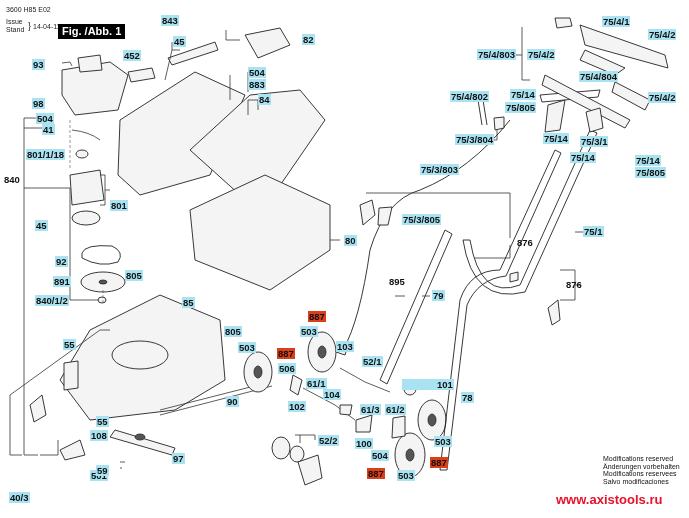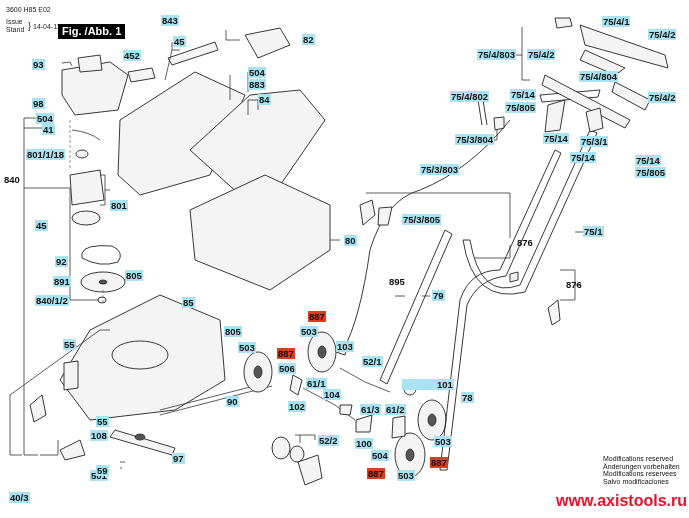--- a/index.html
+++ b/index.html
@@ -7,21 +7,21 @@
          font-family:"Liberation Sans", sans-serif; }
   #canvas { position:absolute; left:0; top:0; width:689px; height:518px; }
   .hdr { position:absolute; font-size:7px; color:#222; line-height:8px; }
   .fig { position:absolute; left:58px; top:24px; background:#000; color:#fff;
          font-weight:bold; font-size:11px; padding:1px 4px; line-height:13px; }
   .lbl { position:absolute; font-weight:bold; font-size:9.5px; line-height:11px;
          padding:0 1px; color:#111; background:#a9e3f2; white-space:nowrap; }
   .lbl.red { background:#d8401c; color:#1a0a05; }
   .lbl.plain { background:transparent; }
   .note { position:absolute; left:603px; top:455px; font-size:7px; line-height:7.5px; color:#111; }
-  .url { position:absolute; left:556px; top:492px; font-size:16px; font-weight:bold; color:#e8102a; }
+  .url { position:absolute; left:556px; top:492px; font-size:13px; font-weight:bold; color:#e8102a; }
   svg { position:absolute; left:0; top:0; }
   .ln { stroke:#333; stroke-width:0.8; fill:none; }
   .dash { stroke:#555; stroke-width:0.6; fill:none; stroke-dasharray:3 2; }
   .part { stroke:#222; stroke-width:0.9; fill:#f4f4f4; }
   .dark { stroke:#222; stroke-width:0.8; fill:#555; }
   .tube { stroke:#222; stroke-width:0.9; fill:none; }
 </style>
 </head>
 <body>
 

